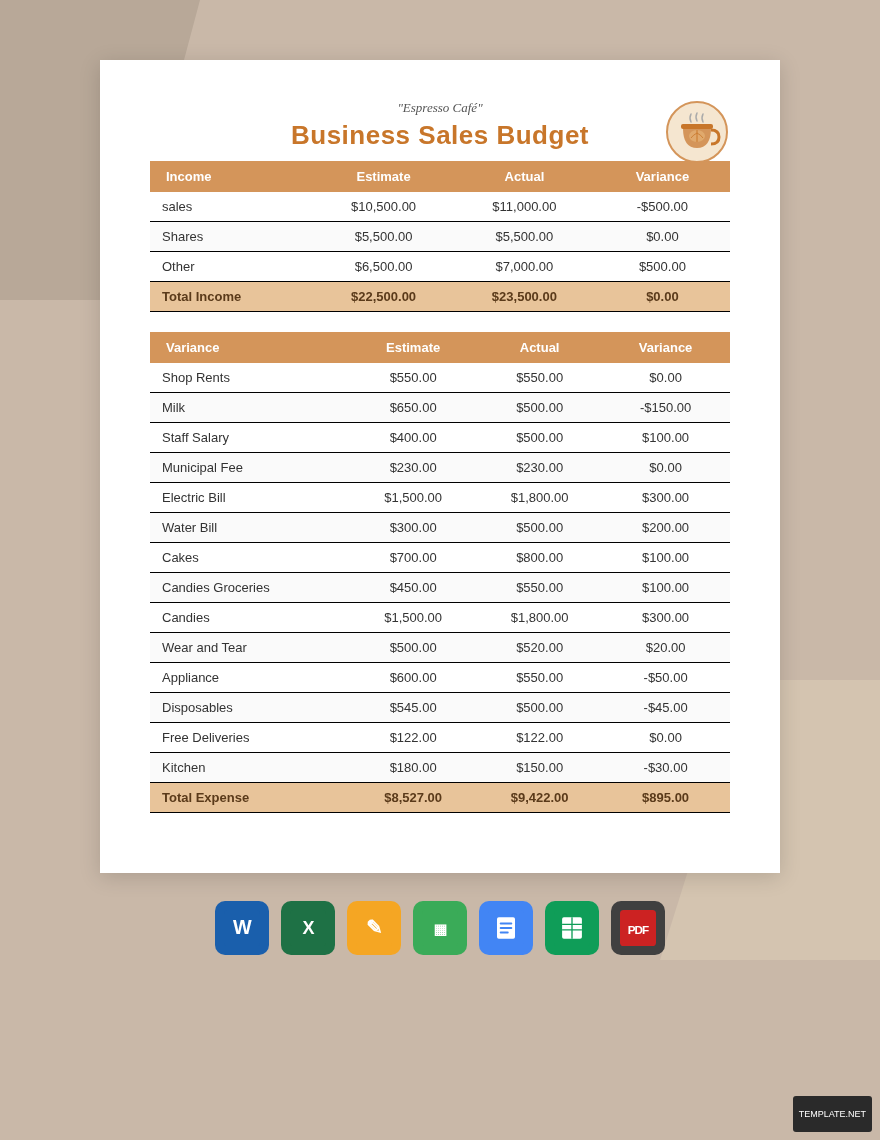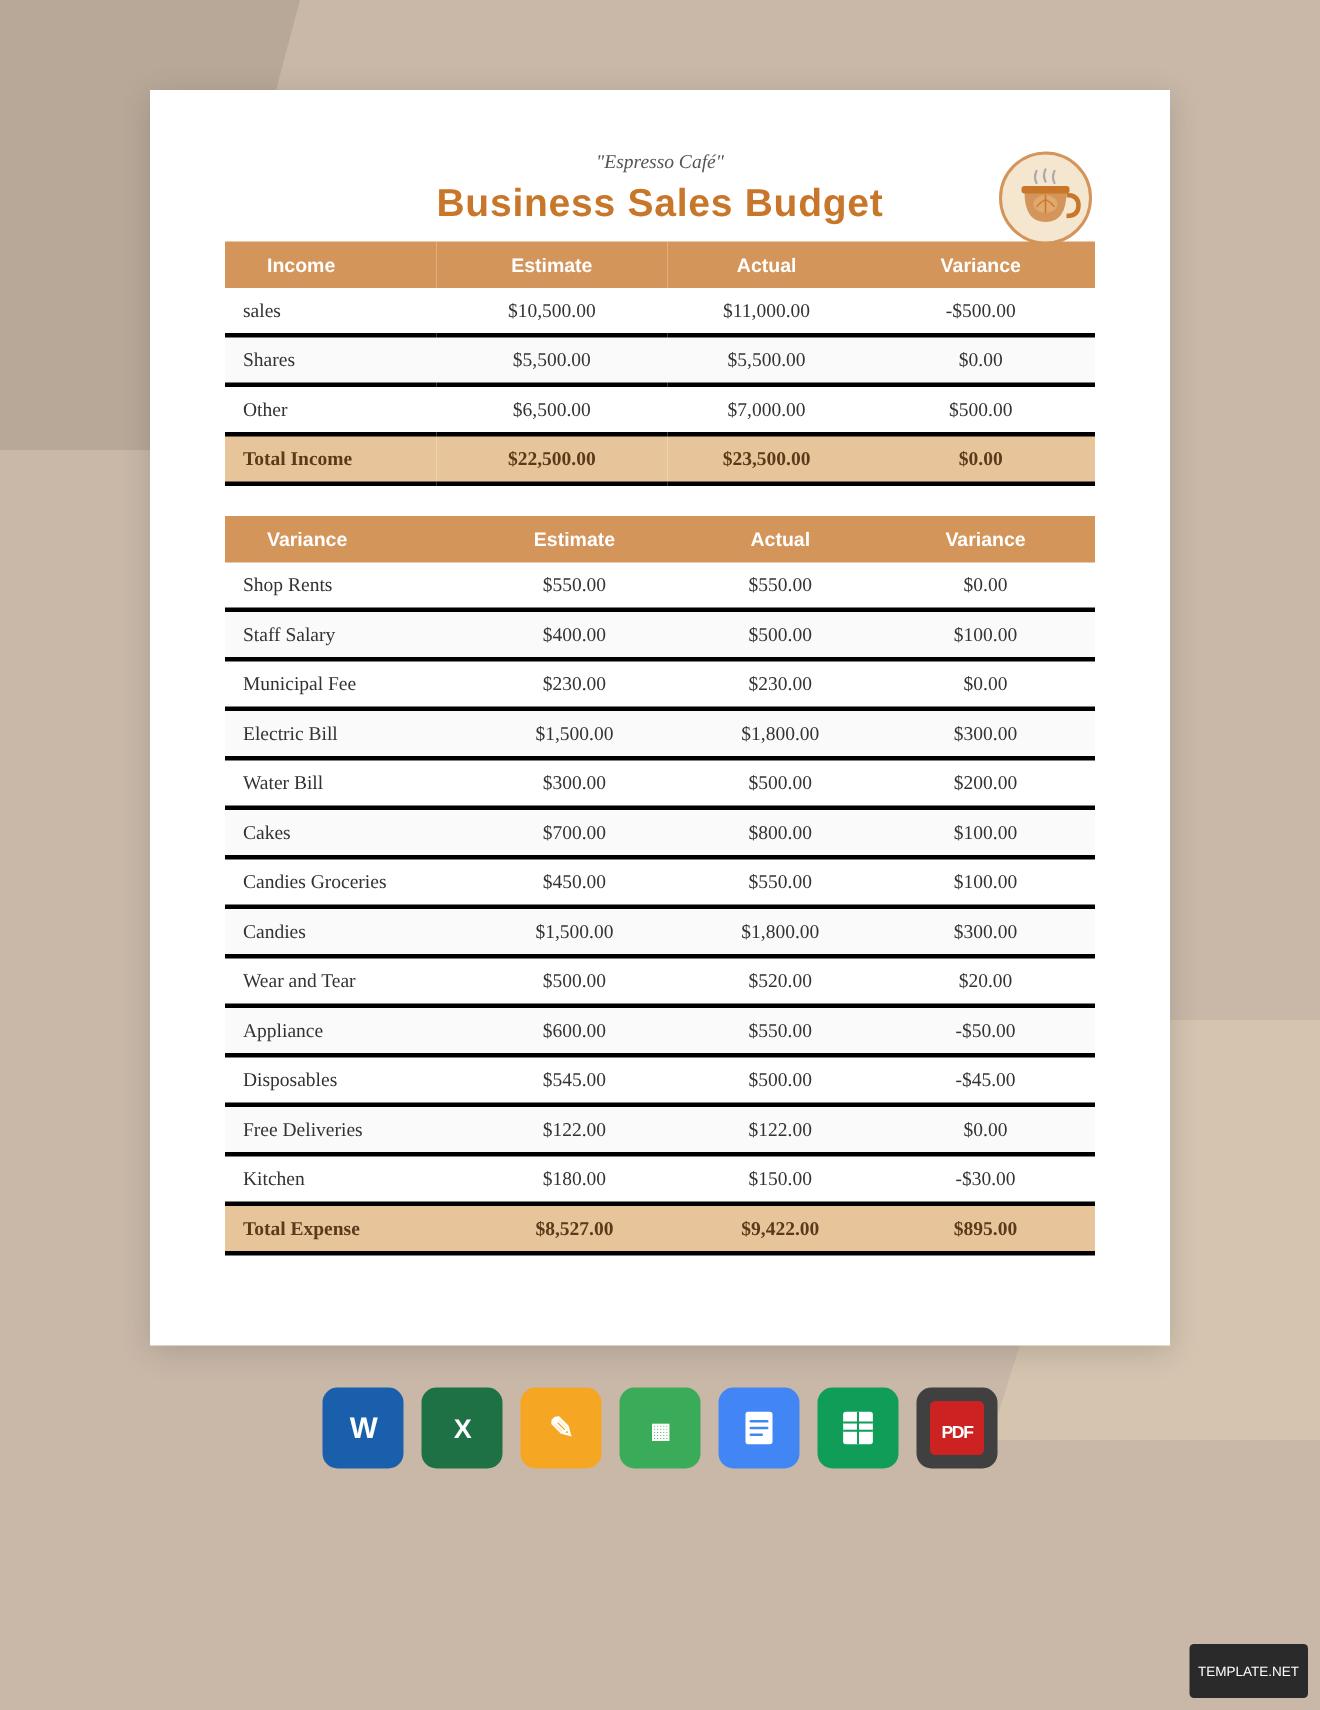--- a/index.html
+++ b/index.html
@@ -94,31 +94,30 @@
     }
 
     thead tr {
       background: #d4955a;
     }
 
     thead th {
       color: #ffffff;
       font-weight: bold;
       font-size: 13px;
-      padding: 8px 28px;
+      padding: 8px 16px;
       text-align: left;
     }
 
     thead th:not(:first-child) {
       text-align: center;
     }
 
     tbody tr {
-      border-bottom: 3px solid #000000;
-      font-family: Liberation Serif, serif;
+      border-bottom: 1px solid #000000;
     }
 
     tbody tr:nth-child(even) {
       background: #fafafa;
     }
 
     tbody td {
       font-size: 13px;
       color: #333;
       padding: 7px 12px;
@@ -279,20 +278,26 @@
         </thead>
         <tbody id="expenses-tbody">
 
         <tr>
               <td>Shop Rents</td>
               <td>$550.00</td>
               <td>$550.00</td>
               <td>$0.00</td>
             </tr>
             <tr>
+              <td>Milk</td>
+              <td>$650.00</td>
+              <td>$500.00</td>
+              <td>-$150.00</td>
+            </tr>
+            <tr>
               <td>Staff Salary</td>
               <td>$400.00</td>
               <td>$500.00</td>
               <td>$100.00</td>
             </tr>
             <tr>
               <td>Municipal Fee</td>
               <td>$230.00</td>
               <td>$230.00</td>
               <td>$0.00</td>

